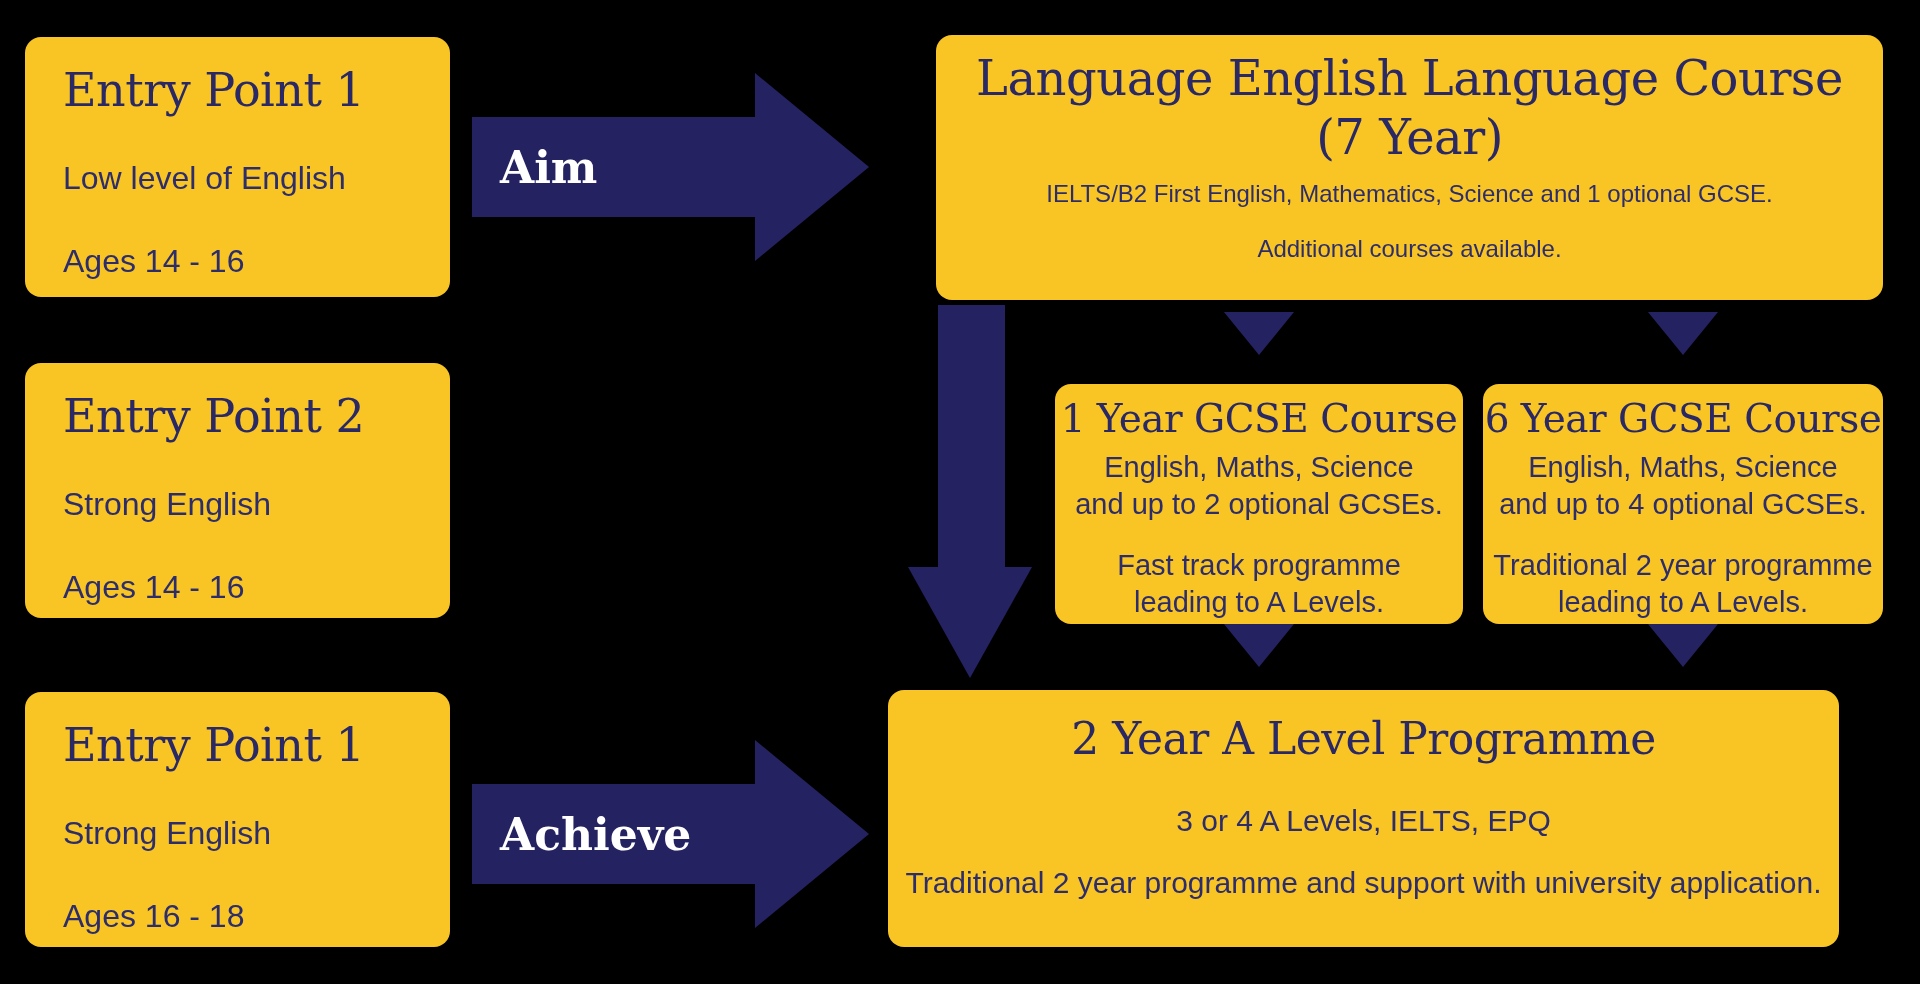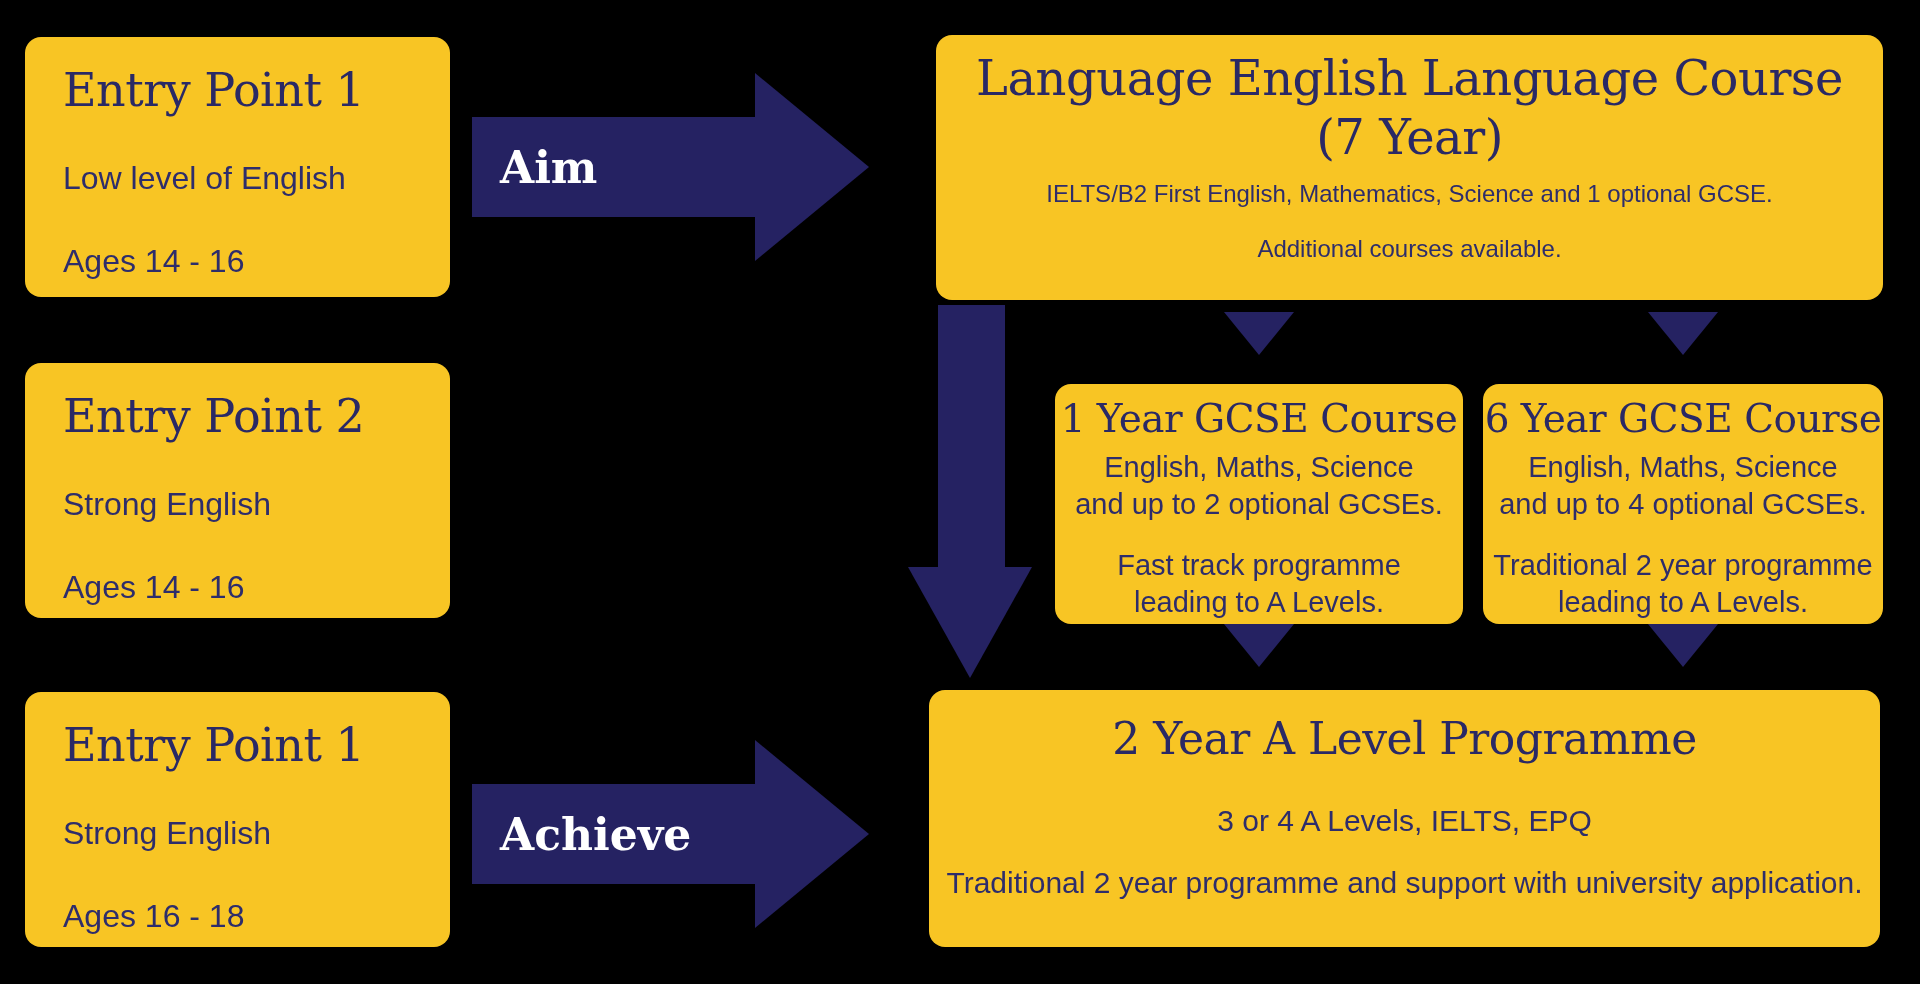--- a/index.html
+++ b/index.html
@@ -91,21 +91,21 @@
   #advanced-card .body-line.b2{margin-top:27px;}
 
   .gcse-card{top:384px;height:240px;padding-top:14px;}
   #gcse-1-card{left:1055px;width:408px;}
   #gcse-2-card{left:1483px;width:400px;}
   .gcse-card .serif-title{font-size:39px;line-height:1.1;}
   .gcse-card .body-line{font-size:29px;line-height:1.28;}
   .gcse-card .subjects{margin-top:8px;}
   .gcse-card .programme{margin-top:24px;}
 
-  #alevel-card{left:929px;top:690px;width:951px;height:257px;padding-top:25px;}
+  #alevel-card{left:888px;top:690px;width:951px;height:257px;padding-top:25px;}
   #alevel-card .serif-title{font-size:44px;line-height:1.1;}
   #alevel-card .body-line{font-size:30px;}
   #alevel-card .body-line.b1{margin-top:41px;}
   #alevel-card .body-line.b2{margin-top:28px;}
 </style>
 </head>
 <body>
 
 <div class="canvas">
 

